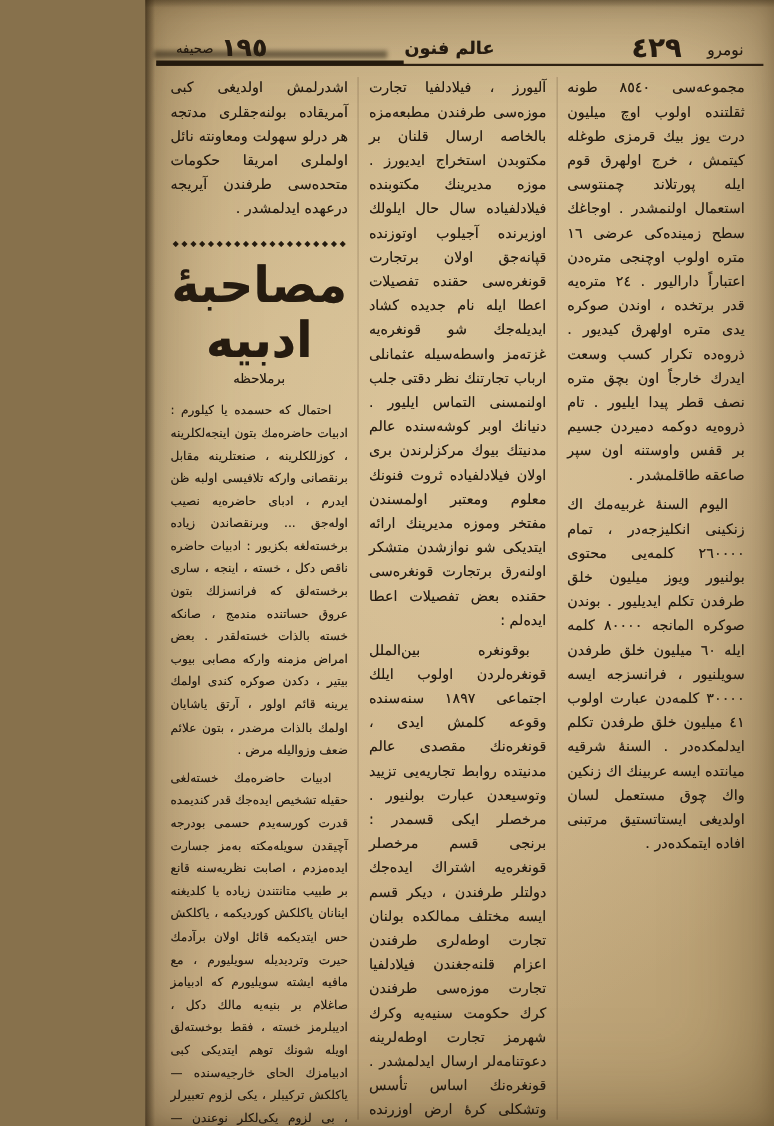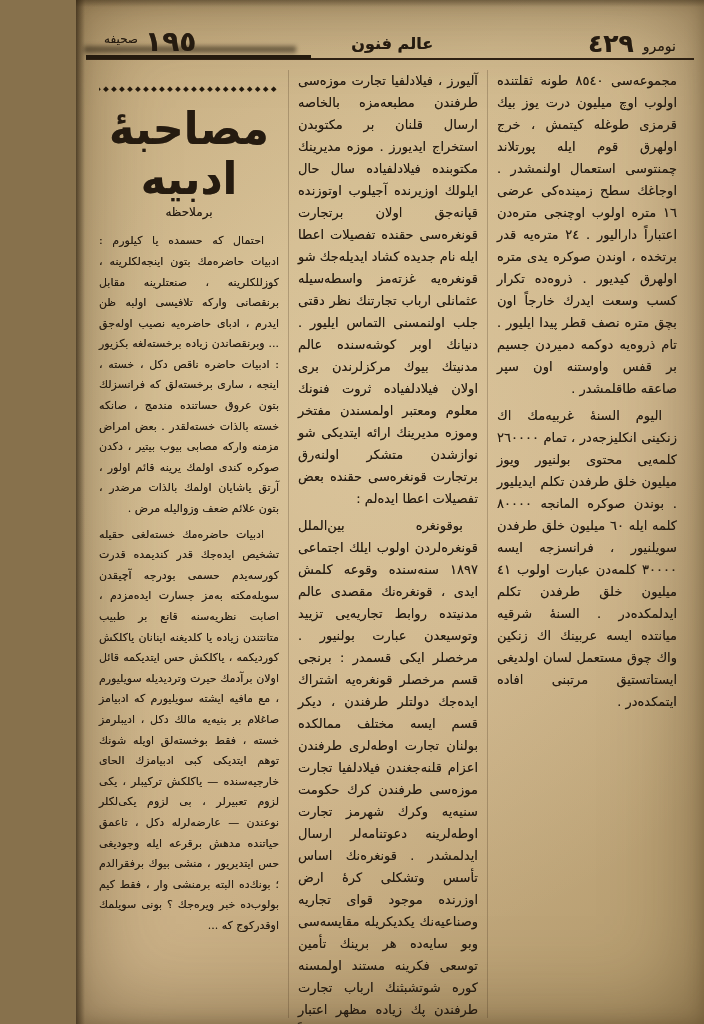--- a/index.html
+++ b/index.html
@@ -1,17 +1,17 @@
 <!DOCTYPE html>
 <html lang="ota" dir="rtl"><head>
 <meta charset="utf-8">
 <style>
   html,body{margin:0;padding:0;background:#87714c;}
   .page{
-    position:relative;width:628px;height:1024px;overflow:hidden;
+    position:relative;width:572px;height:1024px;overflow:hidden;
     background:
       radial-gradient(ellipse 120% 85% at 48% 40%, rgba(255,241,205,.28), rgba(0,0,0,0) 62%),
       linear-gradient(135deg,#c2a87b 0%,#cdb589 28%,#cbb187 62%,#b2996b 100%);
     box-shadow:inset 0 0 90px rgba(74,54,26,.55), inset 0 0 18px rgba(60,42,18,.35);
     font-family:"DejaVu Sans",sans-serif;
     color:#251b10;
     direction:rtl;
     text-shadow:0 0 .5px rgba(37,27,16,.55);
   }
   
@@ -20,23 +20,23 @@
   .edge-top{position:absolute;top:0;left:0;width:100%;height:7px;
     background:linear-gradient(to bottom,rgba(38,26,11,.35),rgba(38,26,11,0));pointer-events:none;}
   .corner-tl{position:absolute;top:46px;left:8px;width:212px;height:7px;
     background:rgba(28,19,8,.5);filter:blur(2px);pointer-events:none;}
 
   
   .header{position:absolute;top:12px;left:28px;right:28px;height:44px;
     direction:ltr;display:flex;justify-content:space-between;align-items:flex-end;}
   .page-num-block{display:flex;align-items:flex-start;gap:7px;direction:ltr;}
   .page-word{font-size:12px;padding-top:4px;}
-  .page-digits{font-size:28px;font-weight:bold;letter-spacing:1px;line-height:1;}
+  .page-digits{font-size:23px;font-weight:bold;letter-spacing:1px;line-height:1;}
   .masthead{font-size:16px;font-weight:bold;padding-bottom:3px;}
-  .issue-block{display:flex;align-items:flex-end;gap:9px;direction:ltr;text-align:center;}
+  .issue-block{display:flex;align-items:flex-end;gap:23px;direction:ltr;text-align:center;}
   .issue-digits{font-size:25px;font-weight:bold;line-height:1;}
   .issue-word{font-size:14px;padding-bottom:2px;}
   .head-rule{position:absolute;top:58px;left:10px;right:10px;height:2px;background:#2e2113;}
   .head-rule::after{content:"";position:absolute;left:0;top:-3px;width:225px;height:4px;background:#241a0e;}
 
   
   .cols{position:absolute;top:70px;right:27px;left:23px;bottom:6px;display:flex;}
   .col{flex:1;padding:0 9px;min-width:0;}
   .col-right{padding-right:0;}
   .col-left{padding-left:0;}
@@ -83,20 +83,23 @@
         <p class="para">مجموعه‌سى ٨٥٤٠ طونه ثقلتنده اولوب اوچ ميليون درت يوز بيك قرمزى طوغله كيتمش ، خرج اولهرق قوم ايله پورتلاند چمنتوسى استعمال اولنمشدر . اوجاغك سطح زمينده‌كى عرضى ١٦ متره اولوب اوچنجى متره‌دن اعتباراً دارالیور . ٢٤ متره‌يه قدر برتخده ، اوندن صوكره يدى متره اولهرق كيديور . ذروه‌ده تكرار كسب وسعت ايدرك خارجاً اون بچق متره نصف قطر پيدا ايليور . تام ذروه‌يه دوكمه دميردن جسيم بر قفس واوستنه اون سپر صاعقه طاقلمشدر .</p>
         <p class="para">اليوم السنهٔ غربيه‌مك اك زنكينى انكليزجه‌در ، تمام ٢٦٠٠٠٠ كلمه‌يى محتوى بولنيور ويوز ميليون خلق طرفدن تكلم ايديليور . بوندن صوكره المانجه ٨٠٠٠٠ كلمه ايله ٦٠ ميليون خلق طرفدن سويلنيور ، فرانسزجه ايسه ٣٠٠٠٠ كلمه‌دن عبارت اولوب ٤١ ميليون خلق طرفدن تكلم ايدلمكده‌در . السنهٔ شرقيه ميانتده ايسه عربينك اك زنكين واك چوق مستعمل لسان اولديغى ايستاتستيق مرتبنى افاده ايتمكده‌در .</p>
       </div>
 
     <div class="col col-middle">
         <p class="para">آليورز ، فيلادلفيا تجارت موزه‌سى طرفندن مطبعه‌مزه بالخاصه ارسال قلنان بر مكتوبدن استخراج ايديورز . موزه مديرينك مكتوبنده فيلادلفياده سال حال ايلولك اوزيرنده آجيلوب اوتوزنده قپانه‌جق اولان برتجارت قونغره‌سى حقنده تفصيلات اعطا ايله نام جديده كشاد ايديله‌جك شو قونغره‌يه غزته‌مز واسطه‌سيله عثمانلى ارباب تجارتنك نظر دقتى جلب اولنمسنى التماس ايليور . دنيانك اوبر كوشه‌سنده عالم مدنيتك بيوك مركزلرندن برى اولان فيلادلفياده ثروت فنونك معلوم ومعتبر اولمسندن مفتخر وموزه مديرينك ارائه ايتديكى شو نوازشدن متشكر اولنه‌رق برتجارت قونغره‌سى حقنده بعض تفصيلات اعطا ايده‌لم :</p>
         <p class="para">بوقونغره بين‌الملل قونغره‌لردن اولوب ايلك اجتماعى ١٨٩٧ سنه‌سنده وقوعه كلمش ايدى ، قونغره‌نك مقصدى عالم مدنيتده روابط تجاريه‌يى تزييد وتوسيعدن عبارت بولنيور . مرخصلر ايكى قسمدر : برنجى قسم مرخصلر قونغره‌يه اشتراك ايده‌جك دولتلر طرفندن ، ديكر قسم ايسه مختلف ممالكده بولنان تجارت اوطه‌لرى طرفندن اعزام قلنه‌جغندن فيلادلفيا تجارت موزه‌سى طرفندن كرك حكومت سنيه‌يه وكرك شهرمز تجارت اوطه‌لرينه دعوتنامه‌لر ارسال ايدلمشدر . قونغره‌نك اساس تأسس وتشكلى كرهٔ ارض اوزرنده موجود قواى تجاريه وصناعيه‌نك يكديكريله مقايسه‌سى وبو سايه‌ده هر برينك تأمين توسعى فكرينه مستند اولمسنه كوره شوتشبثنك ارباب تجارت طرفندن پك زياده مظهر اعتبار اوله‌جغى شبهه‌سزدر . ذاتاً بورغبت قونغره‌نك دول معظمه‌نك كافه‌سى طرفندن مظهر اشتراك اولمسى ورياستى دوغريدن دوغرى‌يه آمريقا رئيس حكومتى موسيو ماق كنلهى جانبندن قبول ايدلمسيله تأمين قلنمش بولنيور . قونغره‌يه كيده‌جك مرخصلرك آمريقا واپور وشمندوفرلرنده نصف اجرتدن زياده تنزيلات ايله اجراى سيروسفر ايتملرى قرار .</p>
       </div>
 
     <div class="col col-left">
+      <div>
+          <p class="para">اشدرلمش اولديغى كبى آمريقاده بولنه‌جقلرى مدتجه هر درلو سهولت ومعاونته نائل اولملرى امريقا حكومات متحده‌سى طرفندن آيريجه درعهده ايدلمشدر .</p>
+        </div>
       <div class="ornament">◆◆◆◆◆◆◆◆◆◆◆◆◆◆◆◆◆◆◆◆◆◆◆◆</div>
       <div class="headline">مصاحبهٔ ادبيه</div>
       <div class="byline">برملاحظه</div>
       <div class="left-body indent-all">
           <p class="para">احتمال كه حسمده يا كيلورم : ادبيات حاضره‌مك بتون اينجه‌لكلرينه ، كوزللكلرينه ، صنعتلرينه مقابل برنقصانى واركه تلافيسى اولبه ظن ايدرم ، ادباى حاضره‌يه نصيب اوله‌جق ... وبرنقصاندن زياده برخسته‌لغه بكزيور : ادبيات حاضره ناقص دكل ، خسته ، اينجه ، سارى برخسته‌لق كه فرانسزلك بتون عروق حساتنده مندمج ، صانكه خسته بالذات خسته‌لقدر . بعض امراض مزمنه واركه مصابى بيوب بيتير ، دكدن صوكره كندى اولمك يرينه قائم اولور ، آرتق ياشايان اولمك بالذات مرضدر ، بتون علائم ضعف وزواليله مرض .</p>
           <p class="para">ادبيات حاضره‌مك خسته‌لغى حقيله تشخيص ايده‌جك قدر كنديمده قدرت كورسه‌يدم حسمى بودرجه آچيقدن سويله‌مكته به‌مز جسارت ايده‌مزدم ، اصابت نظريه‌سنه قانع بر طبيب متانتندن زياده يا كلديغنه اينانان ياكلكش كورديكمه ، ياكلكش حس ايتديكمه قائل اولان برآدمك حيرت وترديديله سويليورم ، مع مافيه ايشته سويليورم كه ادبيامز صاغلام بر بنيه‌يه مالك دكل ، اديبلرمز خسته ، فقط بوخسته‌لق اويله شونك توهم ايتديكى كبى ادبيامزك الحاى خارجيه‌سنده — ياكلكش تركيبلر ، يكى لزوم تعبيرلر ، بى لزوم يكى‌لكلر نوعندن — عارضه‌لرله دكل ، تاعمق حياتنده مدهش برقرعه ايله وجوديغى حس ايتديريور ، منشى بيوك برفقرالدم ؛ بونك‌ده البته برمنشى وار ، فقط كيم بولوب‌ده خبر ويره‌جك ؟ بونى سويلمك اوقدركوج كه ...</p>
         </div>
     </div>
 
   </div>

